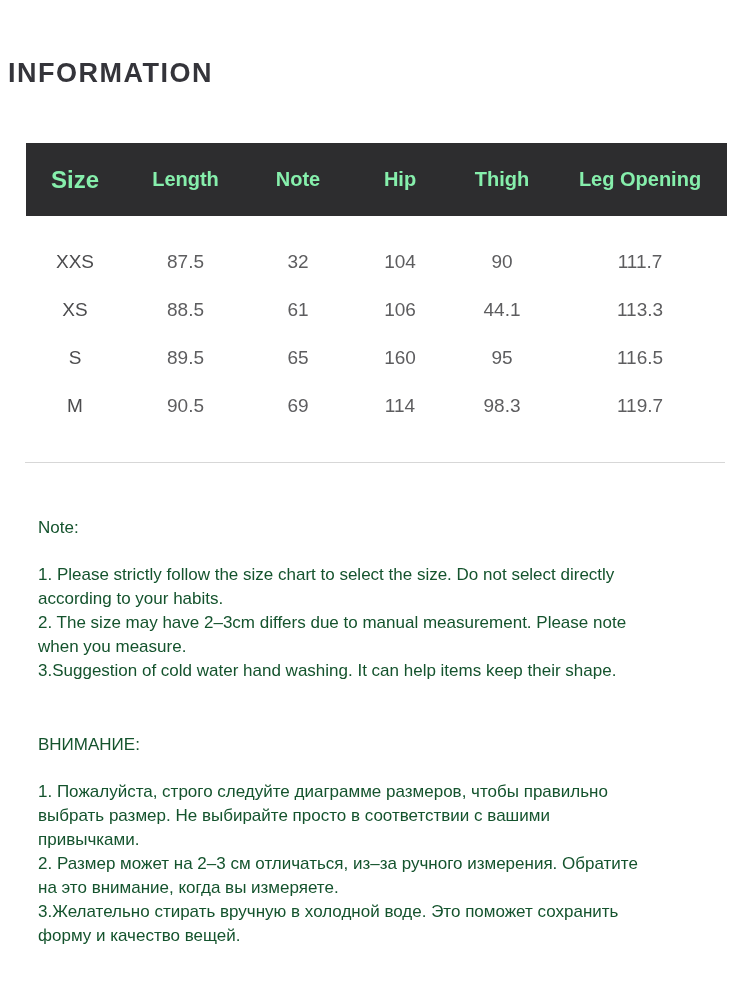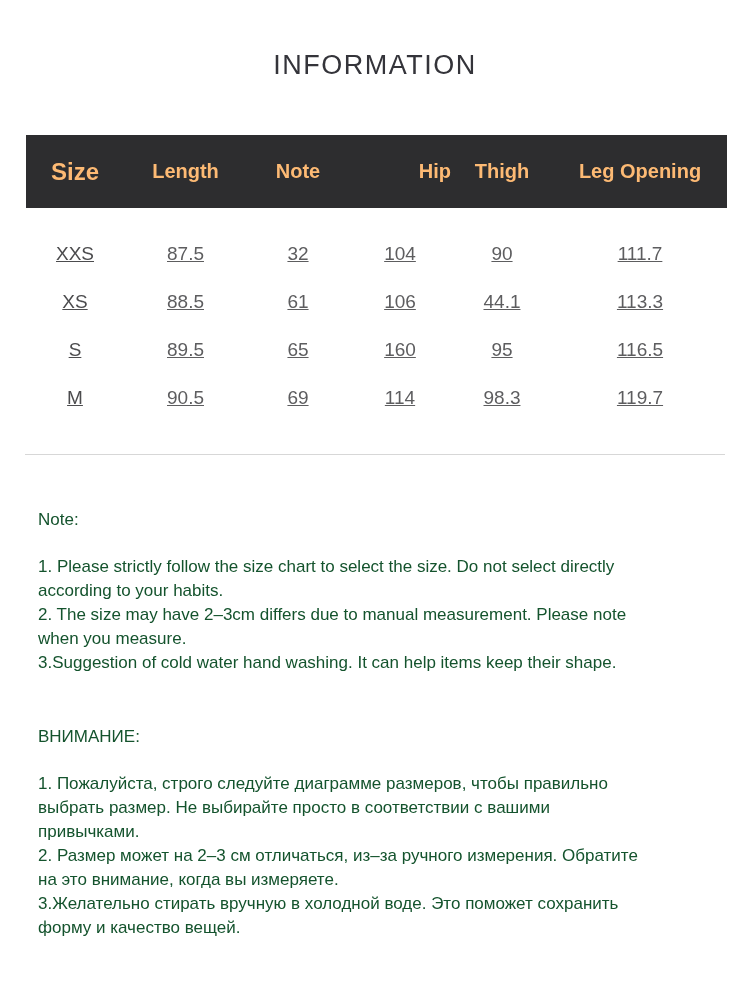--- a/index.html
+++ b/index.html
@@ -5,58 +5,56 @@
   html, body { margin: 0; padding: 0; background: #ffffff; }
   .page {
     position: relative;
     width: 750px;
     height: 1000px;
     background: #ffffff;
     font-family: "Liberation Sans", sans-serif;
     overflow: hidden;
   }
   .title {
-    margin: 0;
+    margin: 8px;
     padding-top: 50px;
-    text-align: center;
     font-size: 27px;
     line-height: 30px;
-    font-weight: 400;
+    font-weight: 700;
     letter-spacing: 1.5px;
     color: #34343a;
   }
   .size-table { width: 701px; margin: 55px 0 0 26px; }
   .thead {
     display: flex;
     align-items: center;
     height: 73px;
     background: #2d2d2f;
   }
   .th {
     box-sizing: border-box;
     text-align: center;
-    color: #fdba74;
+    color: #86efac;
     font-weight: 700;
     font-size: 20px;
   }
   .th.size-col { font-size: 24px; }
   .c1 { width: 98px; }
   .c2 { width: 123px; }
   .c3 { width: 102px; }
-  .c4 { width: 102px; text-align: right; }
+  .c4 { width: 102px; }
   .c5 { width: 102px; }
   .c6 { width: 174px; }
   .tbody { padding-top: 22px; }
   .tr { display: flex; align-items: center; height: 48px; }
   .td {
     box-sizing: border-box;
     text-align: center;
     font-size: 19px;
     color: #5d5d5f;
-    text-decoration: underline;
   }
   .td.size-col { color: #4c4c4e; }
   .divider {
     width: 700px;
     margin: 32px 0 0 25px;
     border: none;
     border-top: 1px solid #d7d7d7;
     height: 0;
   }
   .text-section {

